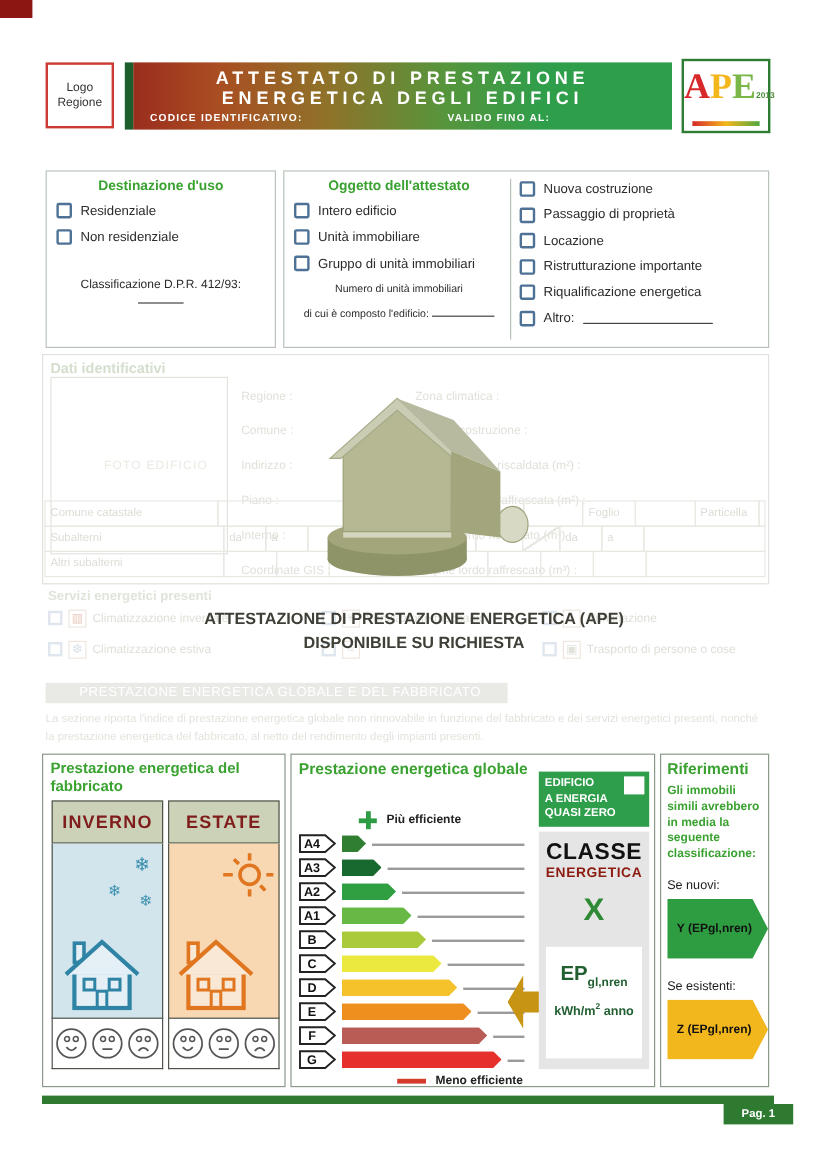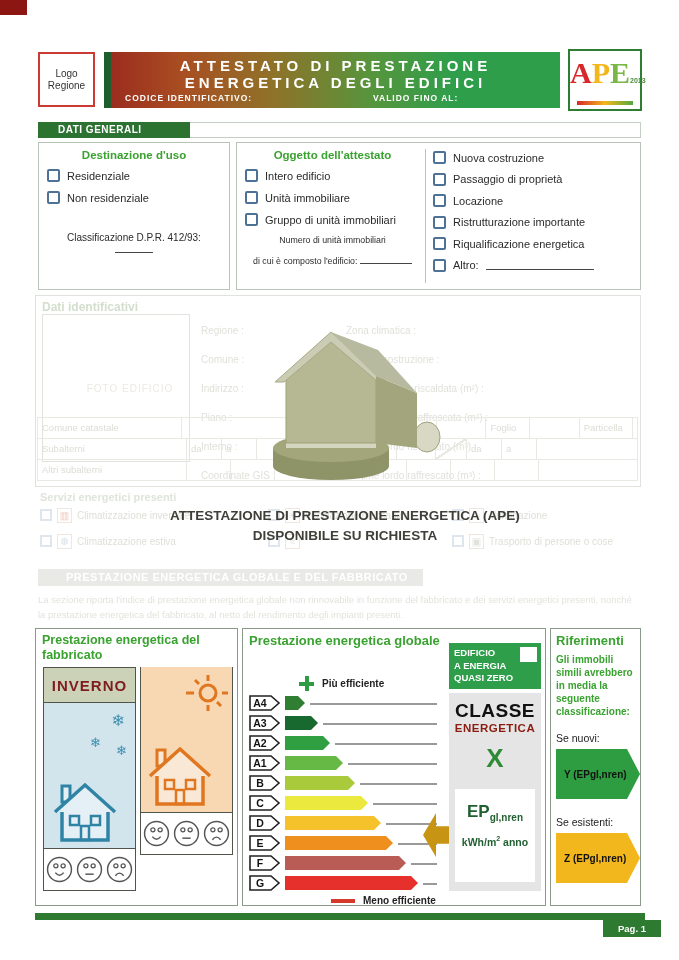--- a/index.html
+++ b/index.html
@@ -62,21 +62,21 @@
   .serv-col { top:505px; }
   .serv-row { display:flex; align-items:center; gap:5px; height:20px; margin-bottom:6px; }
   .cb-faded { width:12px; height:12px; min-width:12px; border:2px solid #dfe6ee; background:#fff; }
   .serv-icon { width:15px; height:15px; min-width:15px; border:1px solid #eee6df; color:#edd7cc; font-size:10px;
                display:flex; align-items:center; justify-content:center; }
   .serv-label { font-size:10px; color:#dfdfd8; white-space:nowrap; }
   .overlay-text { left:120px; top:506px; width:450px; text-align:center; color:#3f3f38; font-weight:bold;
                   font-size:13.5px; line-height:20px; z-index:5; }
 
   
-  .prest-bar { left:38px; top:569px; width:385px; height:17px; background:#e9e9e5; color:#fff; font-weight:bold;
+  .prest-bar { left:38px; top:569px; width:385px; height:17px; background:#e9e9e5; color:#fff; font-weight:normal;
                font-size:11px; letter-spacing:0.5px; line-height:17px; padding-left:28px; white-space:nowrap; }
   .prest-par { left:38px; top:592px; width:602px; font-size:9.5px; line-height:15px; color:#e3e3dd; }
 
   
   .panel { border:1px solid #8a9a8a; background:#fff; }
   .p1 { left:35px; top:628px; width:203px; height:278px; }
   .p2 { left:242px; top:628px; width:304px; height:278px; }
   .p3 { left:550px; top:628px; width:91px; height:278px; padding:4px 5px; }
   .panel-title { color:#3aa230; font-weight:bold; font-size:12.5px; line-height:15px; }
 
@@ -150,23 +150,20 @@
     <div class="banner-row">
       <span class="banner-codice">CODICE IDENTIFICATIVO:</span>
       <span class="banner-valido">VALIDO FINO AL:</span>
     </div>
   </div>
   <div class="abs ape-box">
     <div class="ape-letters"><span class="ape-a">A</span><span class="ape-p">P</span><span class="ape-e">E</span><span class="ape-year">2013</span></div>
     <div class="ape-bar"></div>
   </div>
 
-  <div class="abs dg-strip">
-    <div class="dg-label">DATI GENERALI</div>
-  </div>
 
   <div class="abs form-box box1">
     <div style="padding:6px 8px;">
       <div class="sec-title">Destinazione d'uso</div>
       <div style="margin-top:8px;">
           <div class="cb-row">
             <span class="cb"></span>
             <span class="cb-label">Residenziale</span>
           </div>
           <div class="cb-row">
@@ -387,20 +384,21 @@
           </svg>
           <svg width="27" height="27" viewBox="0 0 26 26">
             <circle cx="13" cy="13" r="11.5" fill="none" stroke="#555" stroke-width="1.4"></circle>
             <circle cx="9.5" cy="9.5" r="2" fill="none" stroke="#555" stroke-width="1.2"></circle>
             <circle cx="16.5" cy="9.5" r="2" fill="none" stroke="#555" stroke-width="1.2"></circle>
             <path d="M9,19 Q13,14 17,19" fill="none" stroke="#555" stroke-width="1.4"></path>
           </svg>
         </div>
     </div>
     <div class="seas-col" style="left:104px;">
+      <div class="seas-head">ESTATE</div>
       <div class="seas-body summer-bg">
         <svg width="44" height="40" viewBox="0 0 44 40" style="position:absolute;right:4px;top:6px;">
           <circle cx="24" cy="20" r="8" fill="none" stroke="#e0761f" stroke-width="3"></circle>
           <line x1="24" y1="2" x2="24" y2="8" stroke="#e0761f" stroke-width="3"></line>
           <line x1="24" y1="32" x2="24" y2="38" stroke="#e0761f" stroke-width="3"></line>
           <line x1="2" y1="20" x2="10" y2="20" stroke="#e0761f" stroke-width="3"></line>
           <line x1="38" y1="20" x2="44" y2="20" stroke="#e0761f" stroke-width="3"></line>
           <line x1="11" y1="7" x2="15" y2="11" stroke="#e0761f" stroke-width="3"></line>
           <line x1="33" y1="29" x2="37" y2="33" stroke="#e0761f" stroke-width="3"></line>
         </svg>

